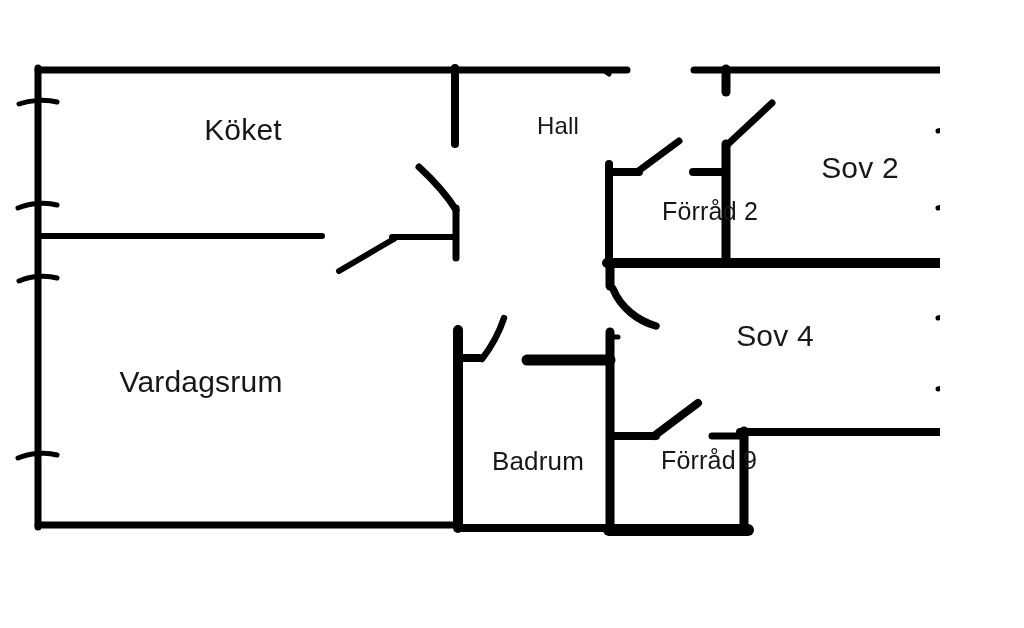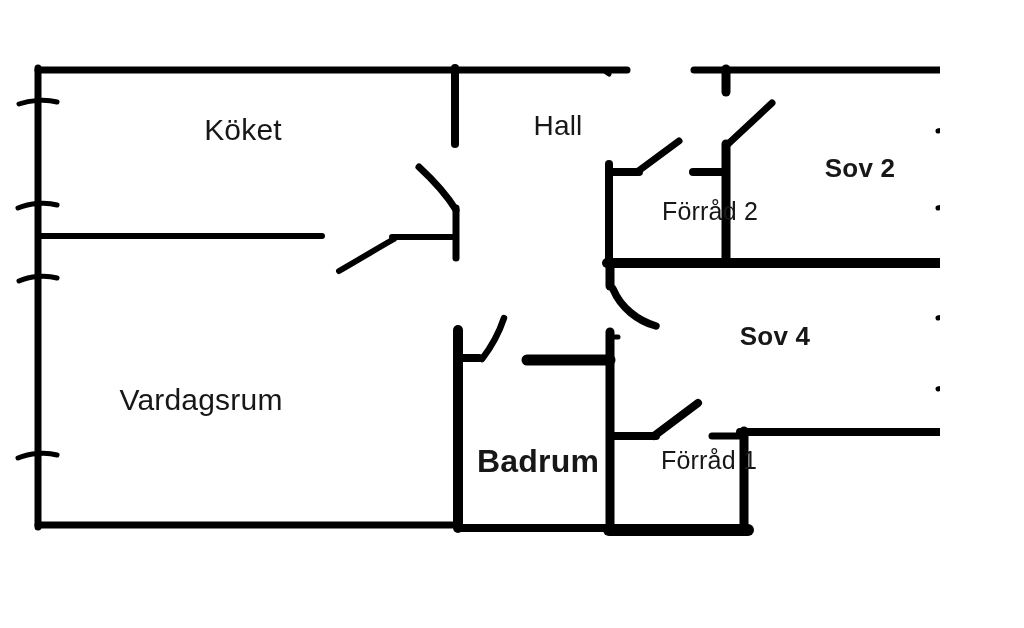--- a/index.html
+++ b/index.html
@@ -19,24 +19,24 @@
   }
   .room-label{
     position:absolute;
     transform:translate(-50%,-50%);
     color:#171717;
     white-space:nowrap;
     letter-spacing:0.2px;
     user-select:none;
   }
   .fs30{font-size:30px;}
-  .fs27{font-size:32px;font-weight:bold;}
-  .fs26{font-size:26px;font-weight:bold;}
+  .fs27{font-size:26px;}
+  .fs26{font-size:30px;}
   .fs25{font-size:25px;margin-left:44px;}
-  .fs24{font-size:28px;}
+  .fs24{font-size:24px;}
 </style>
 </head>
 <body>
 
 <div id="canvas" style="--wall: #000000; --bg: #ffffff;">
 
   <svg id="plan-svg" width="1024" height="628" viewBox="0 0 1024 628">
 
     <path d="M38,70 H627" stroke-width="7"></path>
     <path d="M606,72 l3,2" stroke-width="5"></path>
@@ -90,17 +90,17 @@
     <path d="M693,172 H722" stroke-width="8"></path>
 
     <path d="M726,144 V263" stroke-width="9"></path>
     <path d="M727,145 L772,103" stroke-width="7"></path>
   </svg>
 
   <div class="room-label fs30" style="left:243px;top:130px;">Köket</div>
   <div class="room-label fs24" style="left:558px;top:126px;">Hall</div>
   <div class="room-label fs26" style="left:860px;top:168px;">Sov 2</div>
   <div class="room-label fs25" style="left:666px;top:211px;">Förråd 2</div>
-  <div class="room-label fs30" style="left:201px;top:382px;margin-top:18px;">Vardagsrum</div>
+  <div class="room-label fs30" style="left:201px;top:382px;">Vardagsrum</div>
   <div class="room-label fs26" style="left:775px;top:336px;">Sov 4</div>
   <div class="room-label fs27" style="left:538px;top:461px;">Badrum</div>
-  <div class="room-label fs25" style="left:665px;top:460px;">Förråd 1</div>
+  <div class="room-label fs25" style="left:665px;top:460px;">Förråd 9</div>
 </div>
 
 </body></html>

